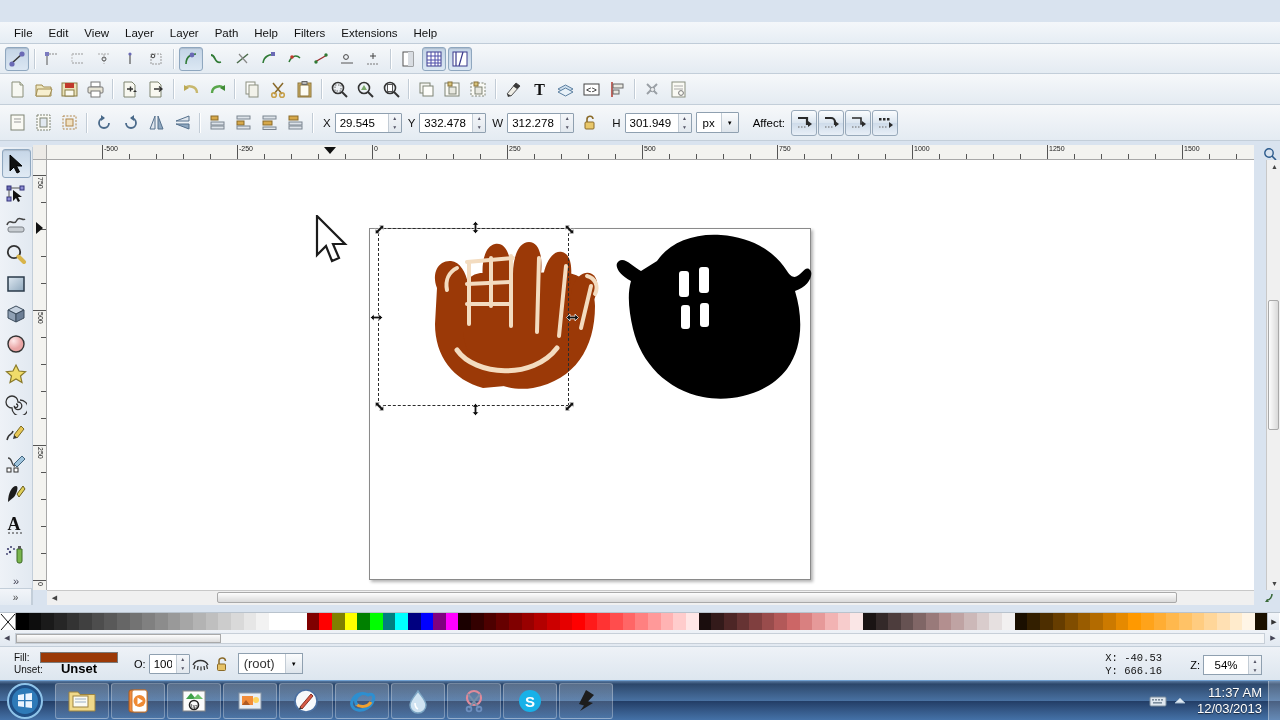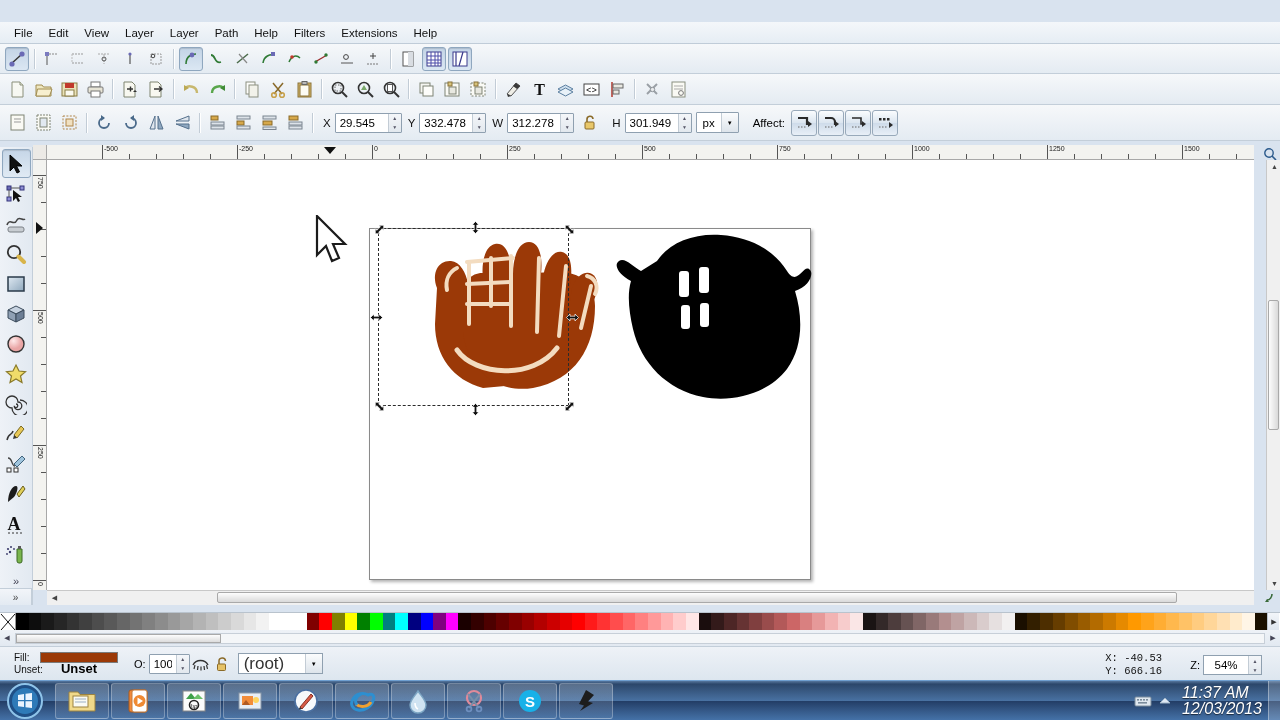--- a/index.html
+++ b/index.html
@@ -245,21 +245,21 @@
   .fs-labels { width:40px; font-size:10px; line-height:12px; padding-left:14px; color:#111; }
   .fs-vals { width:88px; font-size:10px; line-height:12px; }
   .fill-swatch { width:78px; height:11px; border:1px solid #7a7a7a; display:block; }
   .stroke-unset { font-weight:bold; font-size:13px; display:block; text-align:center; width:78px; }
   .op-label { font-size:11px; margin:0 3px 0 6px; }
   .layer-ico { width:20px; height:20px; display:flex; align-items:center; justify-content:center; margin:0 1px; }
   .layer-sel {
     display:flex; align-items:center; height:21px; margin-left:4px;
     border:1px solid #8fa0b0; background:#fff;
   }
-  .layer-sel .val { width:66px; padding:0 5px; font-size:17px; color:#333; }
+  .layer-sel .val { width:46px; padding:0 5px; font-size:13px; color:#333; }
   .layer-sel .drop {
     width:17px; height:19px; border-left:1px solid #c3ccd5;
     background:linear-gradient(to bottom,#fbfcfd,#dde4eb);
     display:flex; align-items:center; justify-content:center; font-size:6px;
   }
   .status-msg { font-size:11.5px; margin-left:10px; color:#111; }
   .status-msg b { font-weight:bold; }
   .coords {
     position:absolute; right:118px; top:652px; font-family:"Liberation Mono", monospace;
     font-size:10.5px; line-height:13px; color:#111;
@@ -299,23 +299,22 @@
   .tb-app {
     width:54px; height:36px; margin:0 1px; border:1px solid rgba(255,255,255,.28);
     border-radius:3px; background:linear-gradient(to bottom, rgba(255,255,255,.22), rgba(255,255,255,.06));
     display:flex; align-items:center; justify-content:center;
   }
   .tray {
     position:absolute; right:0; top:0; height:40px; display:flex; align-items:center;
   }
   .tray-ico { width:22px; height:22px; display:flex; align-items:center; justify-content:center; }
   .clock {
-    color:#fff; font-size:16px; text-align:left; line-height:16px; padding:0 6px;
+    color:#fff; font-size:13px; text-align:right; line-height:16px; padding:0 6px;
     text-shadow:0 1px 1px rgba(0,0,0,.6);
-    font-style:italic;
   }
   .showdesk { width:12px; height:40px; background:rgba(255,255,255,.18); border-left:1px solid rgba(255,255,255,.35); }
 </style>
 </head>
 <body>
 
 <div class="app">
 
 
   <div class="menubar">

